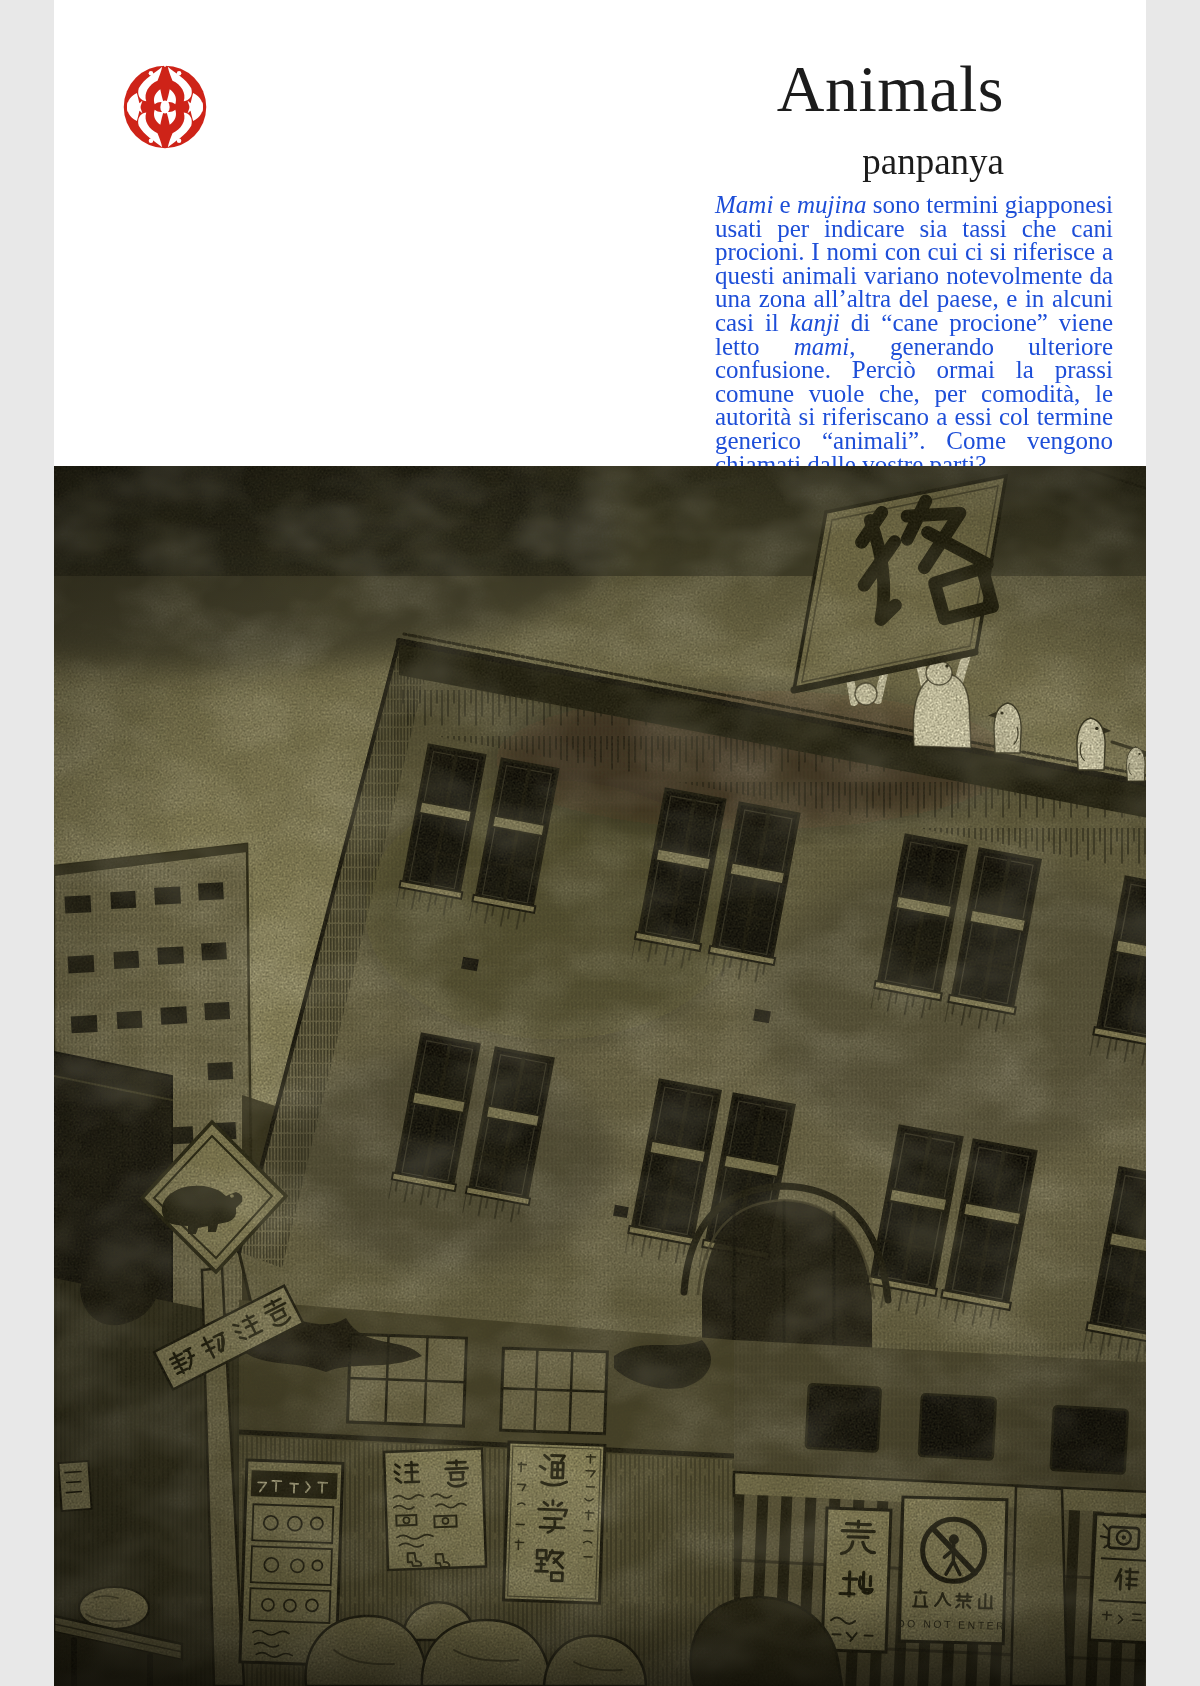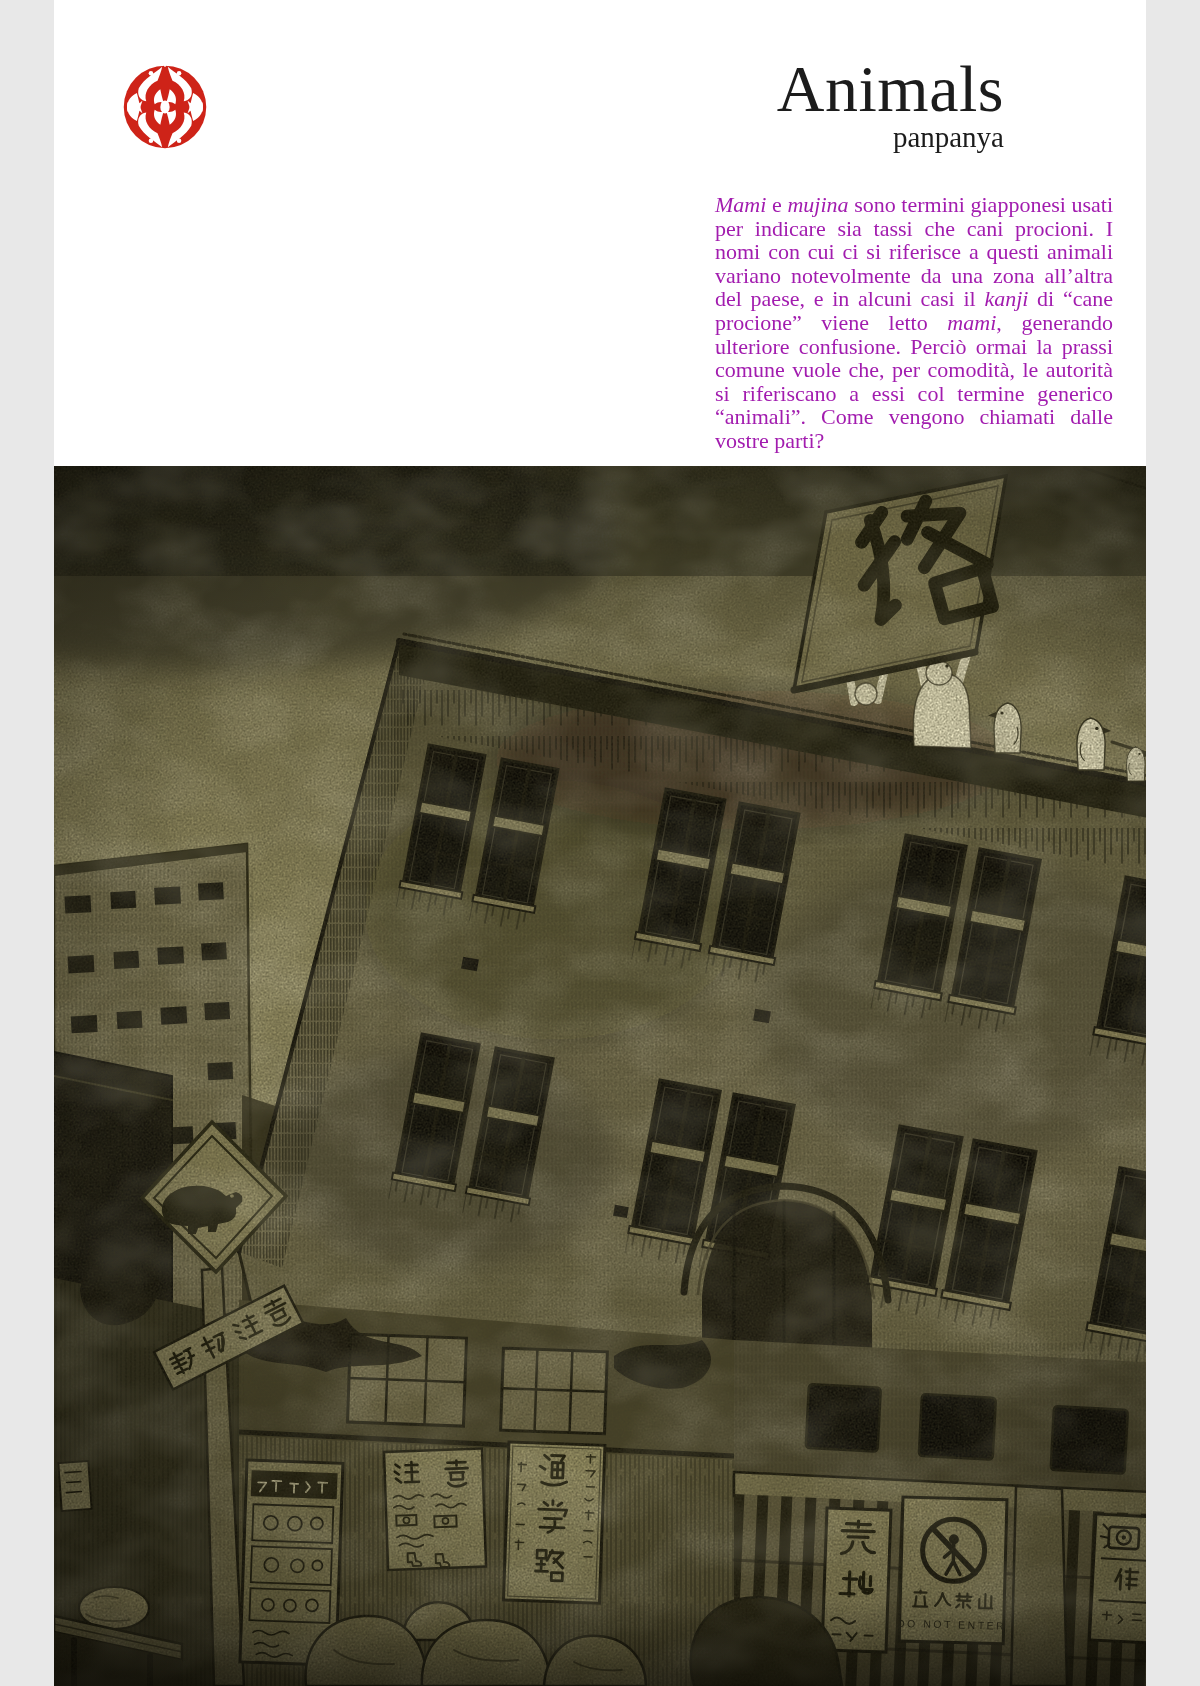--- a/index.html
+++ b/index.html
@@ -4,24 +4,24 @@
 <style>
   html,body{margin:0;padding:0;background:#e8e8e8;}
   .page{
     position:relative;width:1092px;height:1686px;margin:0 auto;
     background:#ffffff;overflow:hidden;
     font-family:"Liberation Serif", serif;color:#1c1c1c;
   }
   .logo{position:absolute;left:66px;top:60px;width:90px;height:92px;}
   .header{position:absolute;right:142px;top:54px;text-align:right;}
   .title{font-size:66px;line-height:1.05;font-weight:400;margin:0;letter-spacing:0.5px;}
-  .author{font-size:29px;line-height:1.0;margin-top:0;}
+  .author{font-size:37px;line-height:1.0;margin-top:20px;}
   .intro{
     position:absolute;left:661px;top:193px;width:398px;margin:0;
-    font-size:22px;line-height:23.6px;text-align:justify;color:#a21caf;
+    font-size:25px;line-height:23.6px;text-align:justify;color:#1d4ed8;
   }
   .intro i{font-style:italic;}
   .art{position:absolute;left:0;top:466px;width:1200px;height:1220px;display:block;}
   .art path,.art line,.art polyline{stroke-linecap:round;stroke-linejoin:round;}
   .k{fill:none;stroke:#191708;}
 </style>
 </head>
 <body>
 
 <div class="page">

